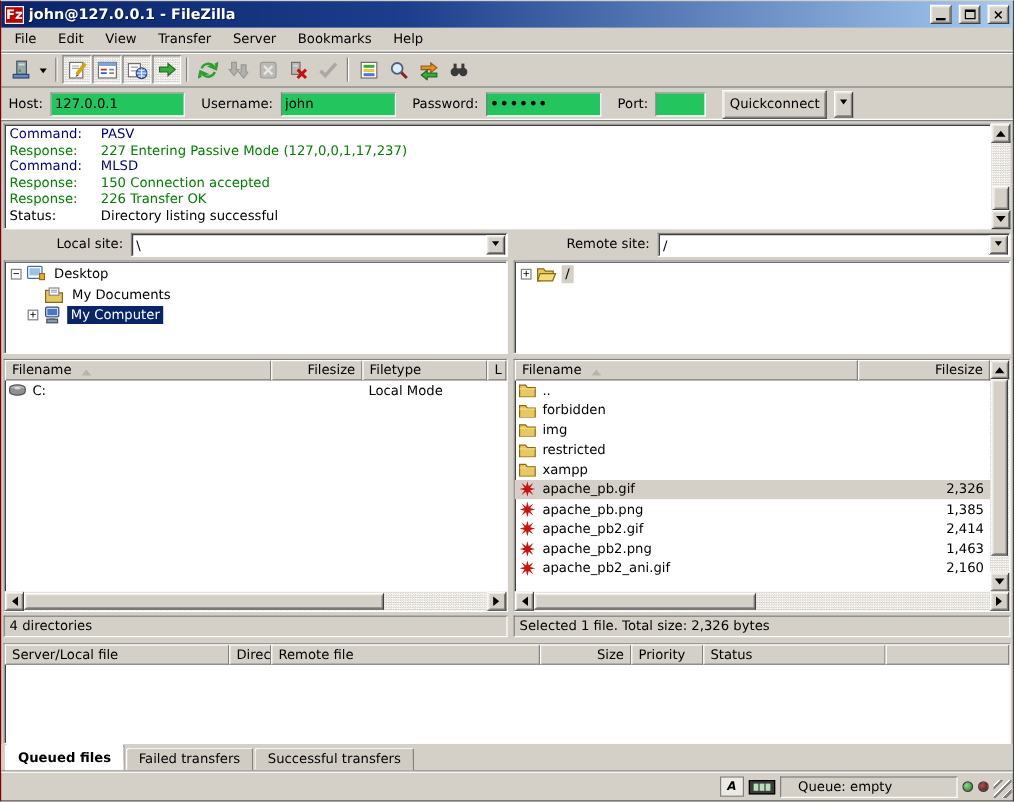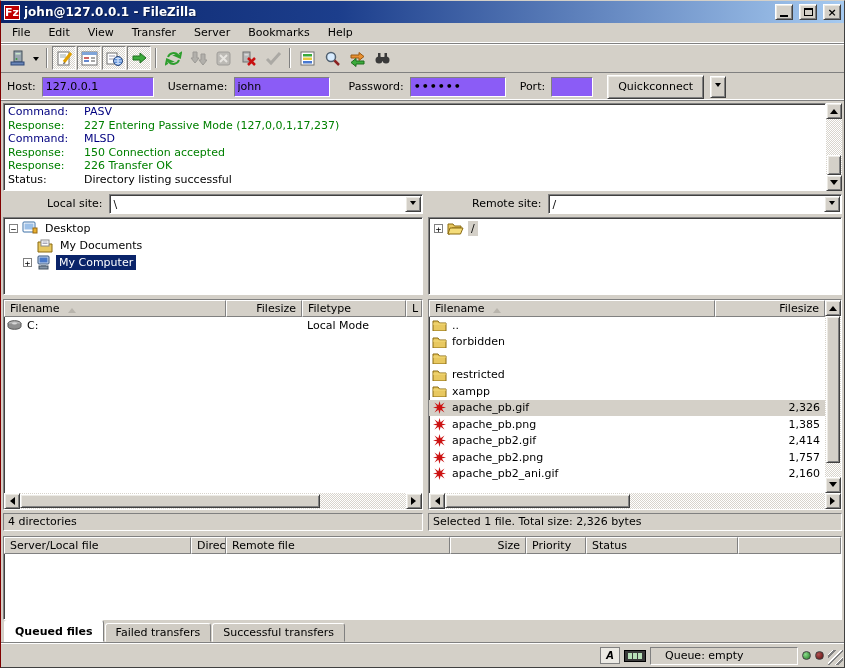--- a/index.html
+++ b/index.html
@@ -45,22 +45,22 @@
     background: repeating-conic-gradient(#FFFFFF 0% 25%, #D8D4CC 0% 50%) 0 0 / 2px 2px; }
   .tb-arrow { width:12px; height:24px; display:flex; align-items:center; justify-content:center; }
   .arr-down { width:0; height:0; border:3px solid transparent; border-top:4px solid #000; margin-top:4px; }
   .dim { opacity:.45; filter:grayscale(1); }
 
   
   .quickbar { height:28px; display:flex; align-items:center; padding:0 6px; gap:6px; flex:0 0 28px;
     border-bottom:1px solid #808080; box-shadow:0 -1px 0 #fff inset; }
   .qc-label { white-space:nowrap; }
   .field { height:20px; display:flex; align-items:center; }
-  .field input { border:none; outline:none; width:100%; height:100%; font:inherit; padding:0 3px; background:#8b5cf6; }
-  .qc-btn { height:24px; padding:0 10px; display:flex; align-items:center; font:inherit; }
+  .field input { border:none; outline:none; width:100%; height:100%; font:inherit; padding:0 3px; background:#22c55e; }
+  .qc-btn { height:24px; padding:0 5px; display:flex; align-items:center; font:inherit; }
   .qc-drop { width:16px; height:22px; display:flex; align-items:center; justify-content:center; }
 
   
   .log-wrap { flex:0 0 88px; margin:2px 2px 0 2px; display:flex; }
   .log { flex:1; background:#fff; padding:1px 4px; overflow:hidden;
     border:1px solid; border-color:#808080 #FFFFFF #FFFFFF #808080; box-shadow: inset 1px 1px 0 #404040; }
   .log-line { display:flex; height:13.5px; line-height:13.5px; white-space:nowrap; }
   .log-label { width:76px; flex:0 0 76px; }
   .c-command { color:#00007F; }
   .c-response { color:#008000; }
@@ -317,21 +317,21 @@
 
   <div class="quickbar">
     <span class="qc-label">Host:</span>
     <span class="field sunken" style="width:112px">
       <input value="127.0.0.1" style="">
     </span>
     <span class="qc-label" style="margin-left:8px">Username:</span>
     <span class="field sunken" style="width:96px">
       <input value="john" style="">
     </span>
-    <span class="qc-label" style="margin-left:13px">Password:</span>
+    <span class="qc-label" style="margin-left:8px">Password:</span>
     <span class="field sunken" style="width:96px">
       <input style="letter-spacing: 1px; font-weight: bold;" value="••••••">
     </span>
     <span class="qc-label" style="margin-left:8px">Port:</span>
     <span class="field sunken" style="width:42px">
       <input value="" style="">
     </span>
     <button class="qc-btn btn3d" style="margin-left:8px">Quickconnect</button>
     <span class="qc-drop btn3d">
         <span class="arr-down" style="margin-top:0"></span>
@@ -528,20 +528,21 @@
                   <span class="cell" style="width:268px">forbidden</span>
                   <span class="cell num" style="flex:1"></span>
                 </div>
                 <div class="lrow">
                   <span class="ficon">
                       <svg width="15" height="12" viewBox="0 0 15 12">
                         <path d="M1 2 h5 l1.5 2 H14 v8 H1 Z" fill="#E8C860" stroke="#8A6A10"></path>
                         <path d="M1 5 h13" stroke="#F4DC7A"></path>
                       </svg>
                     </span>
+                  <span class="cell" style="width:268px">img</span>
                   <span class="cell num" style="flex:1"></span>
                 </div>
                 <div class="lrow">
                   <span class="ficon">
                       <svg width="15" height="12" viewBox="0 0 15 12">
                         <path d="M1 2 h5 l1.5 2 H14 v8 H1 Z" fill="#E8C860" stroke="#8A6A10"></path>
                         <path d="M1 5 h13" stroke="#F4DC7A"></path>
                       </svg>
                     </span>
                   <span class="cell" style="width:268px">restricted</span>
@@ -584,21 +585,21 @@
                   <span class="cell" style="width:268px">apache_pb2.gif</span>
                   <span class="cell num" style="flex:1">2,414</span>
                 </div>
                 <div class="lrow">
                   <span class="ficon">
                       <svg width="13" height="13" viewBox="0 0 13 13">
                         <path d="M6.5 0 L7.6 4.2 L11.5 1.5 L8.8 5.4 L13 6.5 L8.8 7.6 L11.5 11.5 L7.6 8.8 L6.5 13 L5.4 8.8 L1.5 11.5 L4.2 7.6 L0 6.5 L4.2 5.4 L1.5 1.5 L5.4 4.2 Z" fill="#CC1111"></path>
                       </svg>
                     </span>
                   <span class="cell" style="width:268px">apache_pb2.png</span>
-                  <span class="cell num" style="flex:1">1,757</span>
+                  <span class="cell num" style="flex:1">1,463</span>
                 </div>
                 <div class="lrow">
                   <span class="ficon">
                       <svg width="13" height="13" viewBox="0 0 13 13">
                         <path d="M6.5 0 L7.6 4.2 L11.5 1.5 L8.8 5.4 L13 6.5 L8.8 7.6 L11.5 11.5 L7.6 8.8 L6.5 13 L5.4 8.8 L1.5 11.5 L4.2 7.6 L0 6.5 L4.2 5.4 L1.5 1.5 L5.4 4.2 Z" fill="#CC1111"></path>
                       </svg>
                     </span>
                   <span class="cell" style="width:268px">apache_pb2_ani.gif</span>
                   <span class="cell num" style="flex:1">2,160</span>
                 </div>

